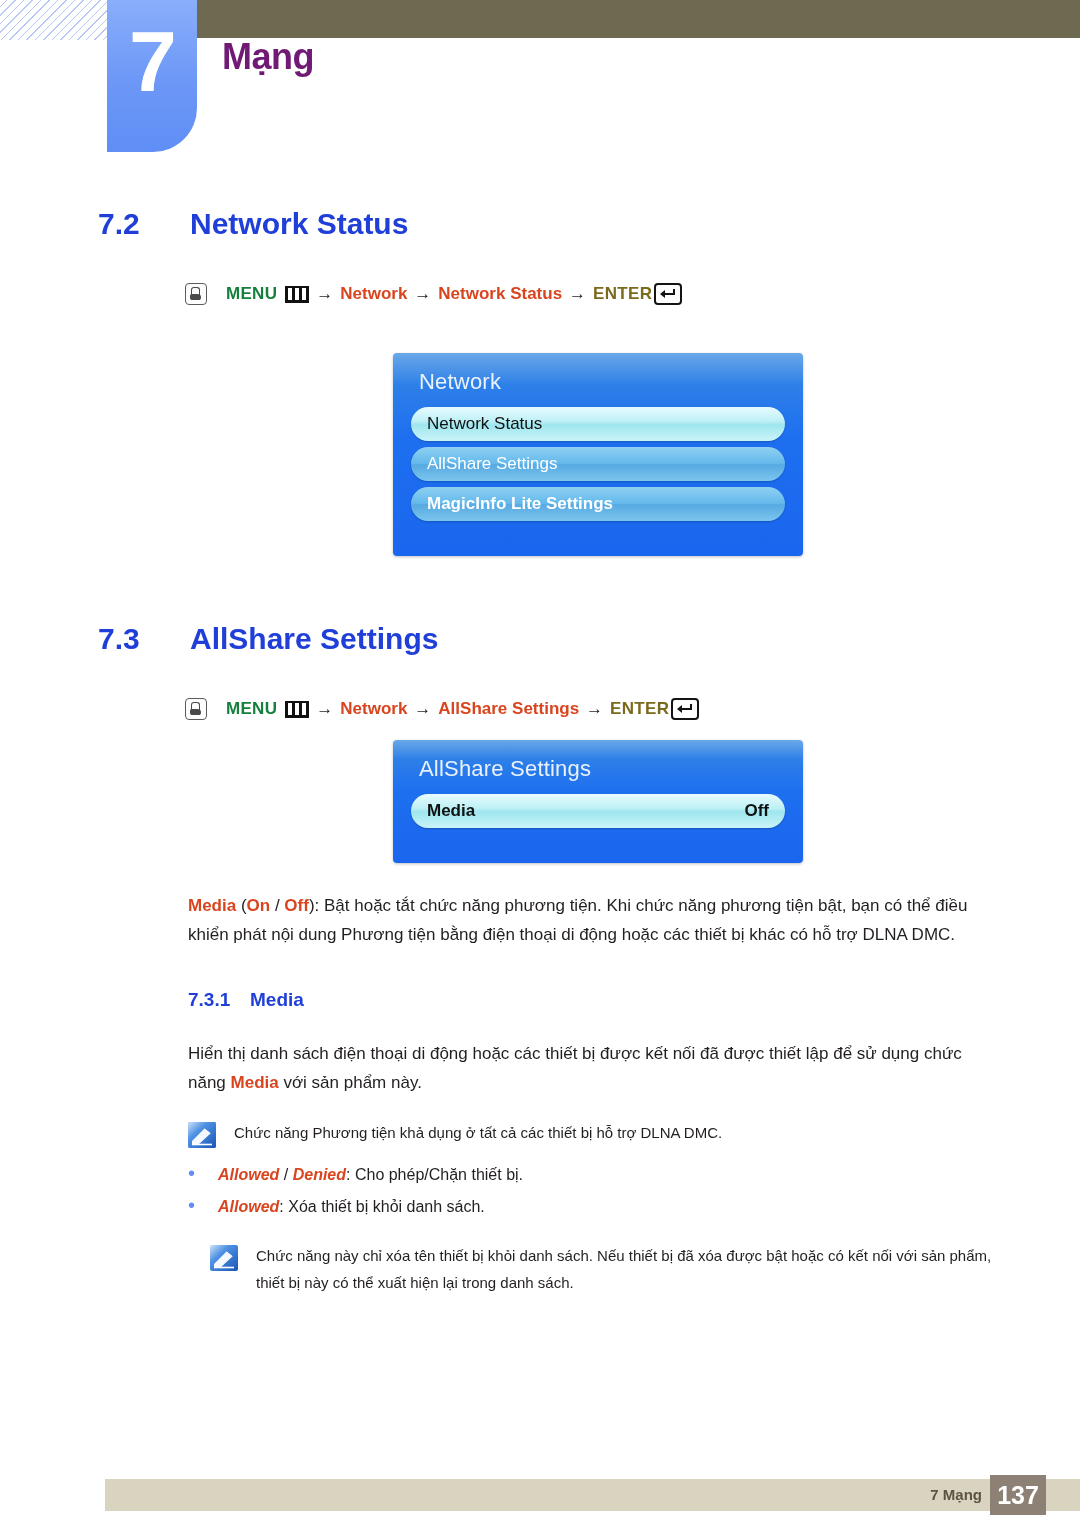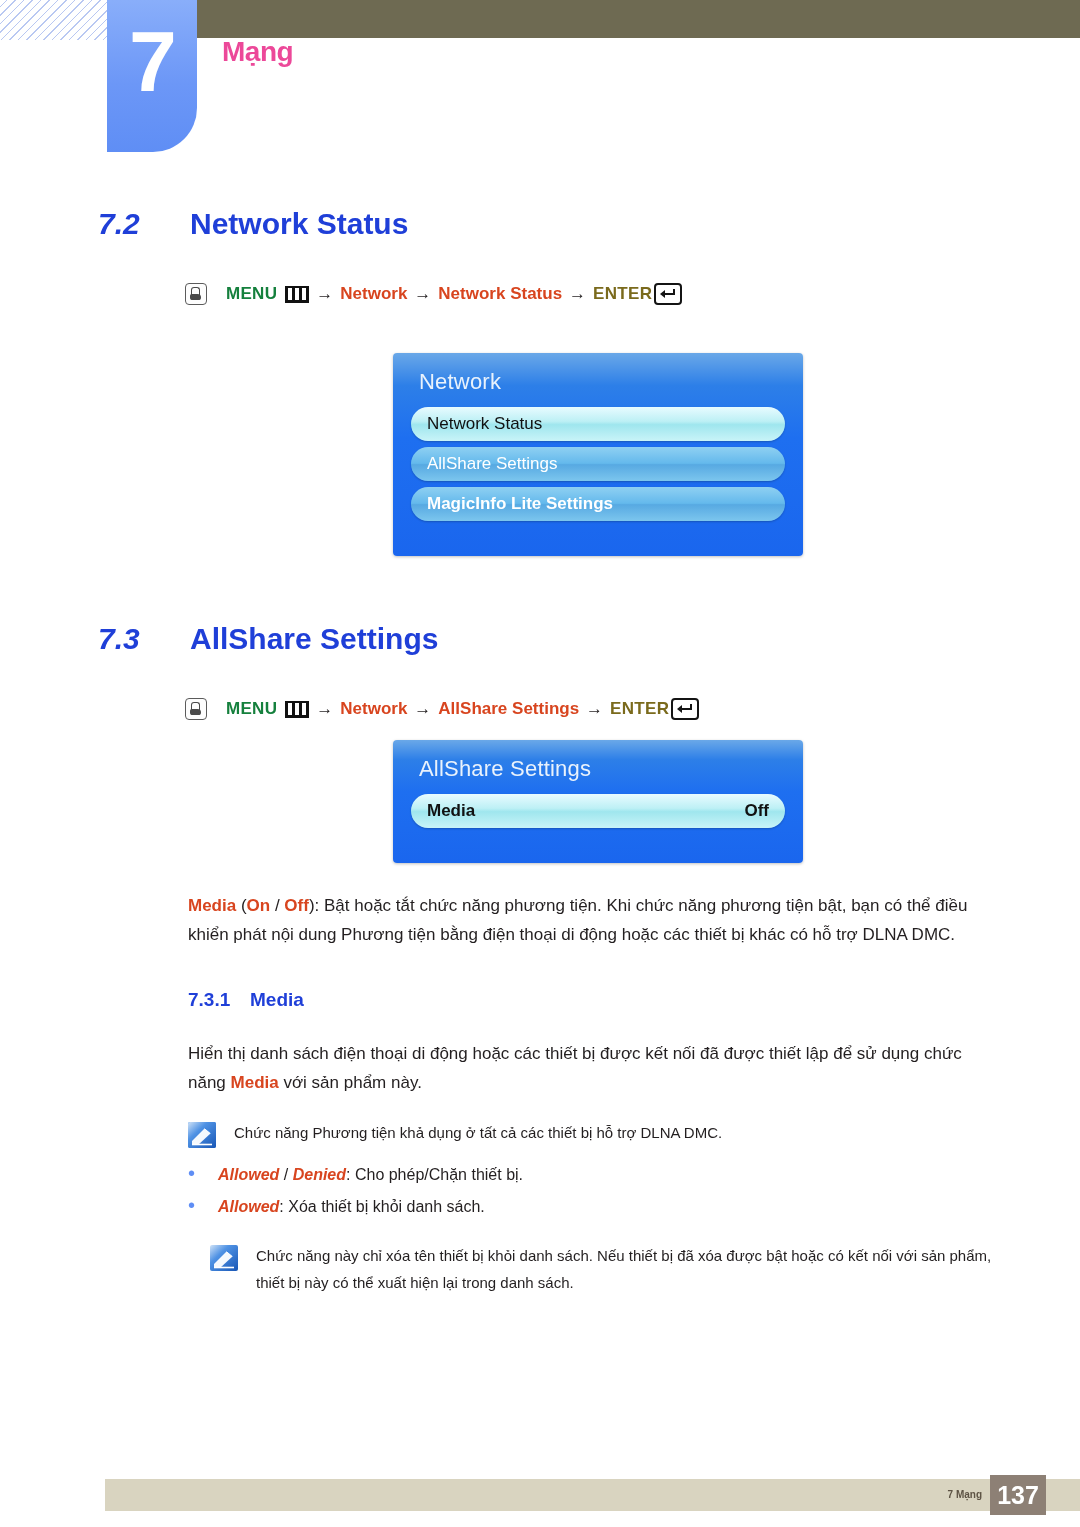--- a/index.html
+++ b/index.html
@@ -59,44 +59,44 @@
     font-size: 86px;
     font-weight: bold;
     color: #ffffff;
     line-height: 1;
     letter-spacing: -2px;
   }
   .chapter-title {
     position: absolute;
     top: 36px;
     left: 222px;
-    font-size: 28px;
-    font-weight: bold;
-    color: #ec4899;
+    font-size: 36px;
+    font-weight: bold;
+    color: #701a75;
     letter-spacing: -0.5px;
   }
 
   
   .content {
     position: absolute;
     top: 175px;
     left: 0;
     width: 1080px;
   }
 
   .h2 {
     margin: 0;
     padding: 0;
     display: flex;
     align-items: baseline;
     color: #1f3fd8;
     font-size: 30px;
     font-weight: bold;
   }
-  .h2-num { width: 92px; flex: none; padding-left: 98px; box-sizing: content-box; font-style: italic; }
+  .h2-num { width: 92px; flex: none; padding-left: 98px; box-sizing: content-box; }
   .h2-num-inner { display: inline-block; }
   .h2-text { }
 
   .h3 {
     margin: 0;
     padding: 0 0 0 188px;
     display: flex;
     align-items: baseline;
     color: #1f3fd8;
     font-size: 19px;
@@ -284,21 +284,21 @@
     bottom: 16px;
     width: 975px;
     height: 32px;
     background: #d9d4c0;
   }
   .footer-label {
     position: absolute;
     right: 98px;
     top: 0;
     line-height: 32px;
-    font-size: 10px;
+    font-size: 15px;
     font-weight: bold;
     color: #5d5344;
   }
   .footer-pagebox {
     position: absolute;
     right: 34px;
     top: -4px;
     width: 56px;
     height: 40px;
     background: #8d8075;

